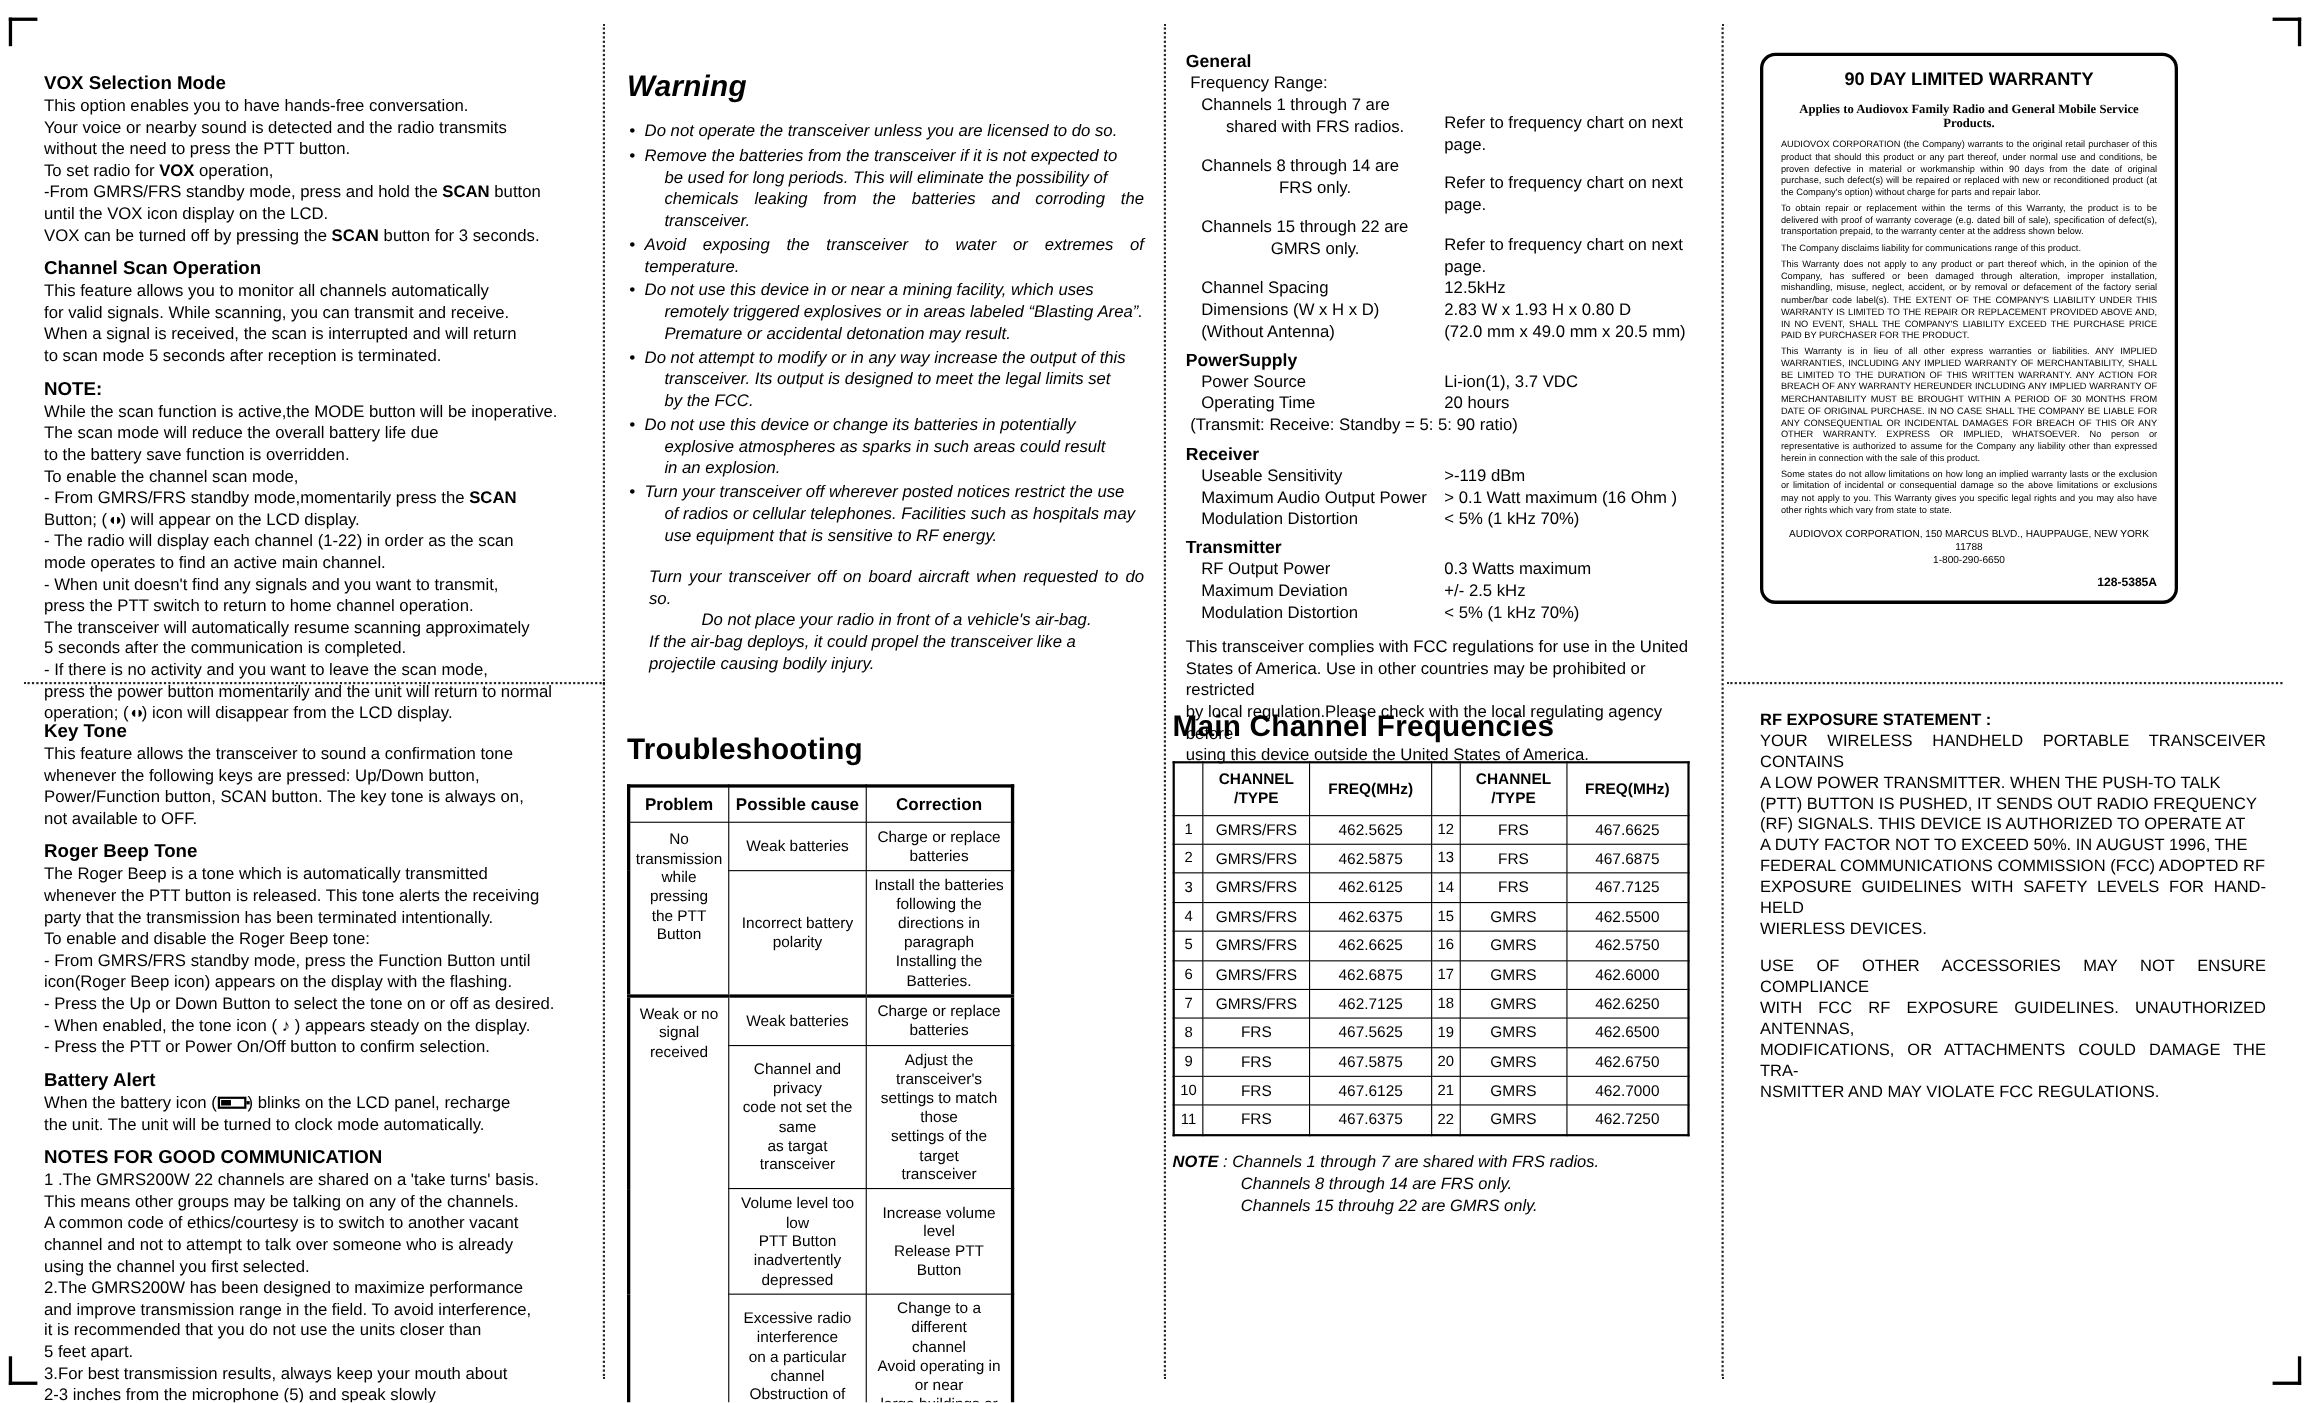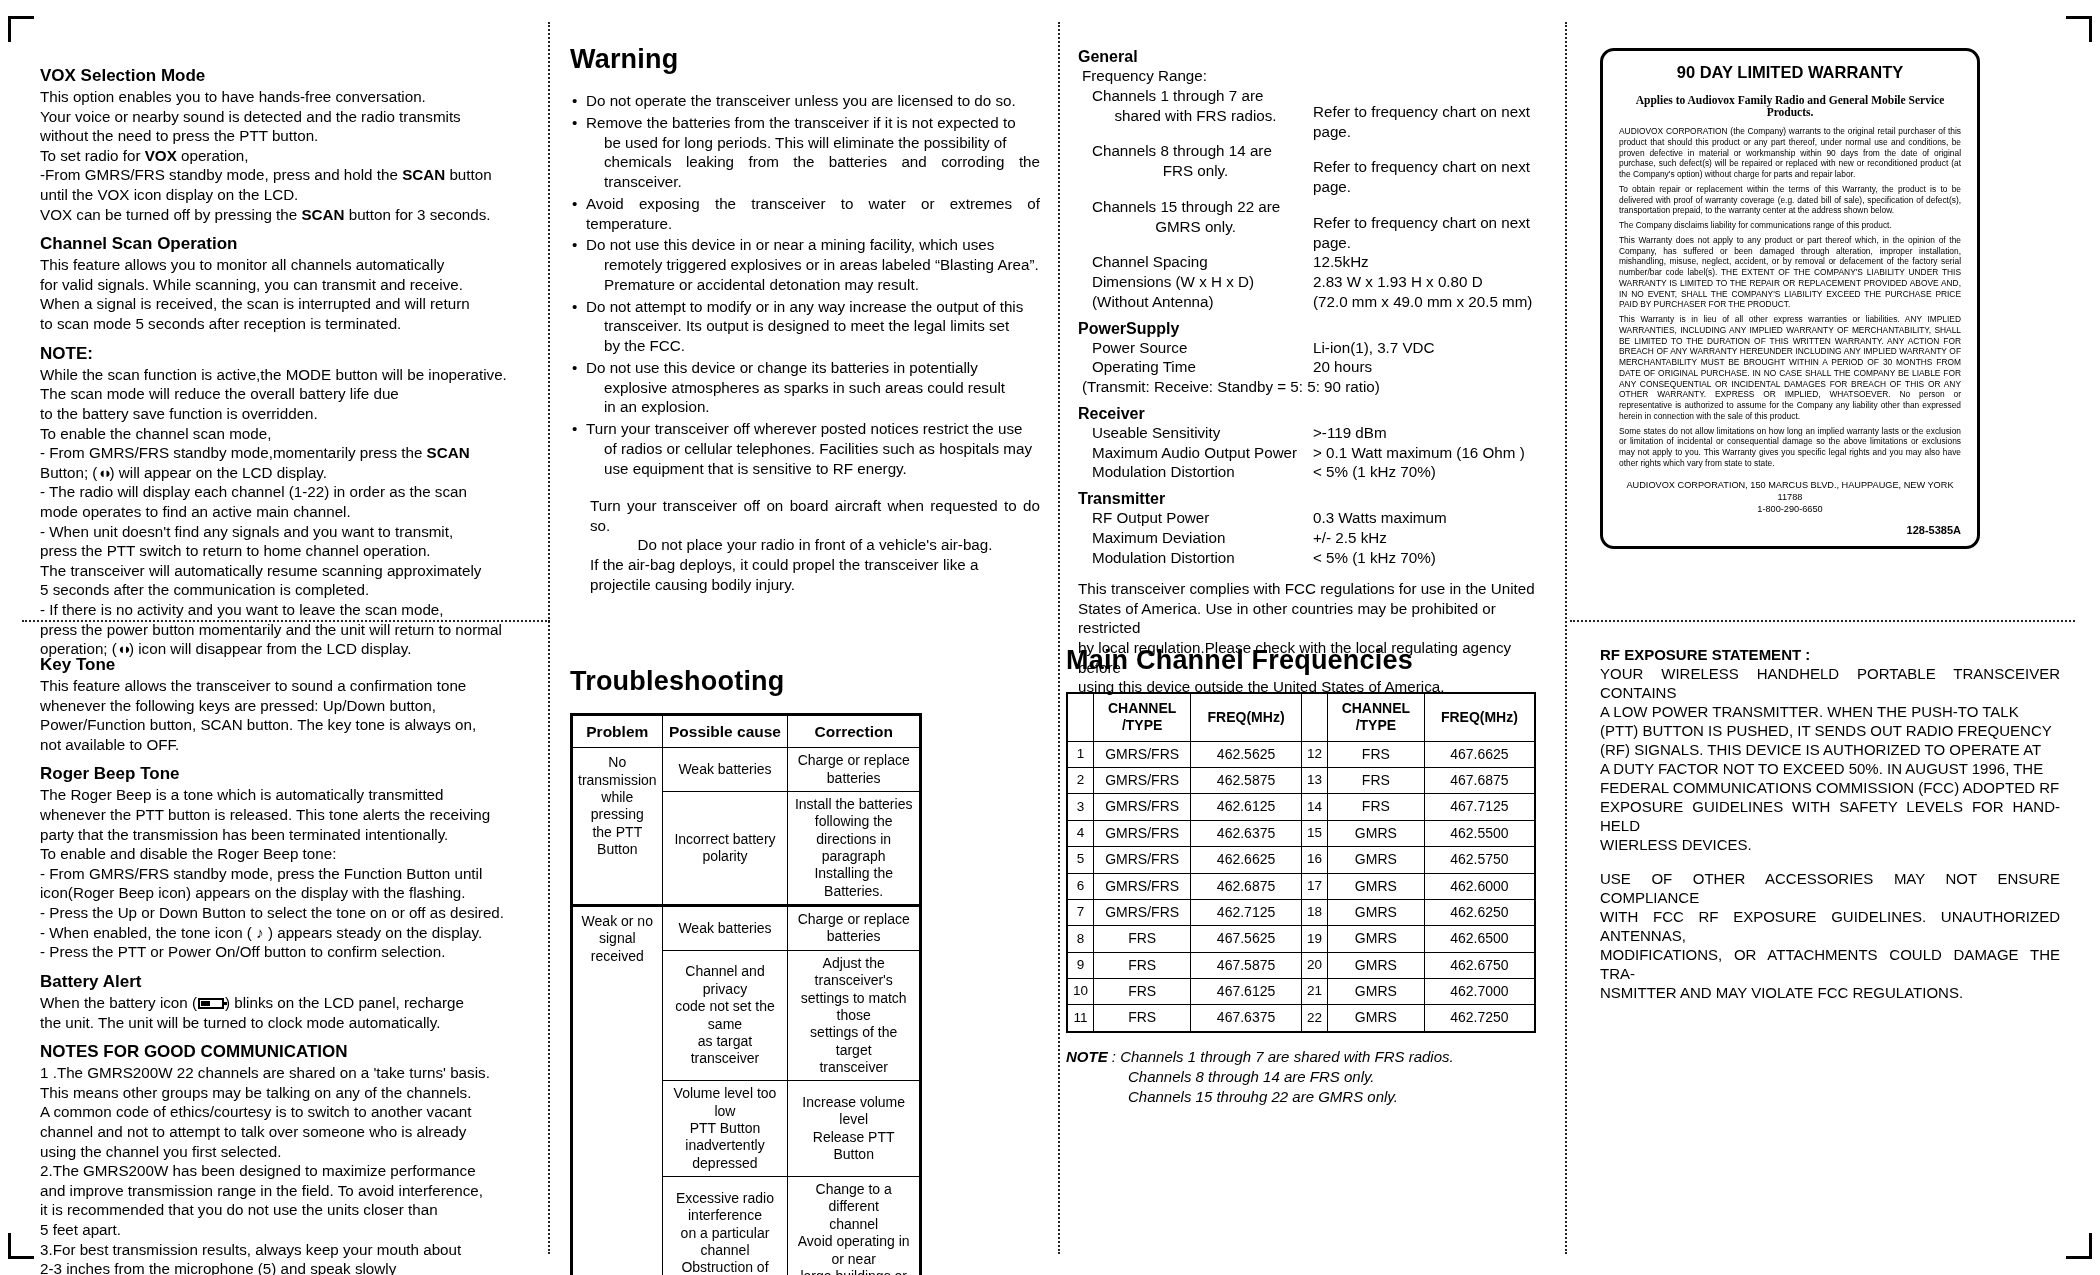--- a/index.html
+++ b/index.html
@@ -289,21 +289,21 @@
       <p class="body nj ind1">2.The GMRS200W has been designed to maximize performance</p>
       <p class="body nj ind2">and improve transmission range in the field. To avoid interference,</p>
       <p class="body nj ind2">it is recommended that you do not use the units closer than</p>
       <p class="body nj ind2">5 feet apart.</p>
       <p class="body nj ind1">3.For best transmission results, always keep your mouth about</p>
       <p class="body nj ind2">2-3 inches from the microphone (5) and speak slowly</p>
 
     </div>
   </div>
 
-  <div class="col" style="left:570px;top:44px;width:470px;">
+  <div class="col" style="left:570px;top:63px;width:470px;font-style:italic;">
     <h1 class="sect">Warning</h1>
     <ul class="bul" id="warning-bullets">
         <li><span>Do not operate the transceiver unless you are licensed to do so.</span></li>
         <li><span>Remove the batteries from the transceiver if it is not expected to</span><span class="cont">be used for long periods.  This will eliminate the possibility of</span><span class="cont">chemicals leaking from the batteries and corroding the transceiver.</span></li>
         <li><span>Avoid exposing the transceiver to water or extremes of temperature.</span></li>
         <li><span>Do not use this device in or near a mining facility, which uses</span><span class="cont">remotely triggered explosives or in areas labeled “Blasting Area”.</span><span class="cont">Premature or accidental detonation may result.</span></li>
         <li><span>Do not attempt to modify or in any way increase the output of this</span><span class="cont">transceiver.  Its output is designed to meet the legal limits set</span><span class="cont">by the FCC.</span></li>
         <li><span>Do not use this device or change its batteries in potentially</span><span class="cont">explosive atmospheres as sparks in such areas could result</span><span class="cont">in an explosion.</span></li>
         <li><span>Turn your transceiver off wherever posted notices restrict the use</span><span class="cont">of radios or cellular telephones.  Facilities such as hospitals may</span><span class="cont">use equipment that is sensitive to RF energy.</span></li>
       </ul>

